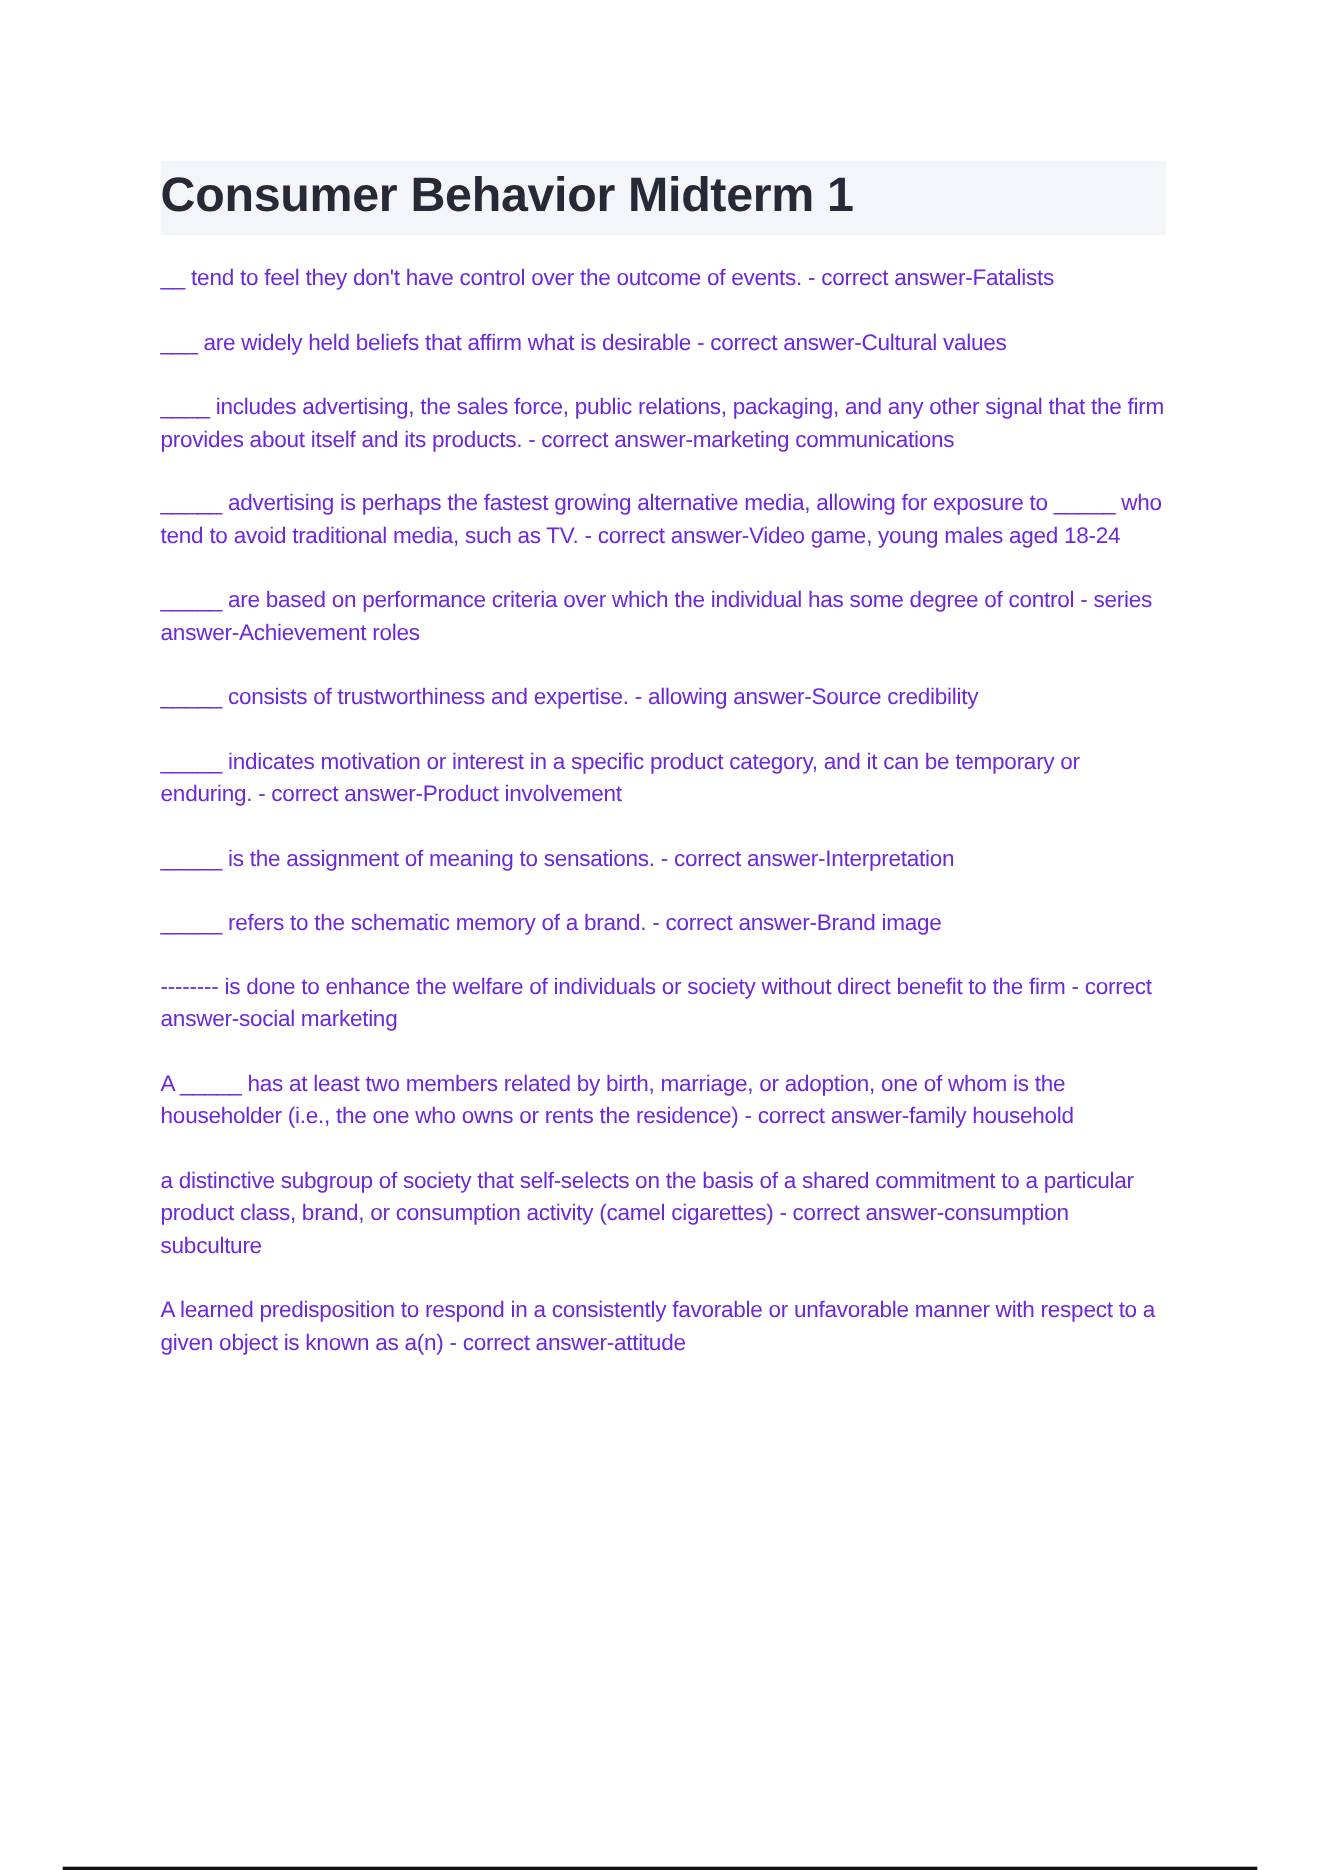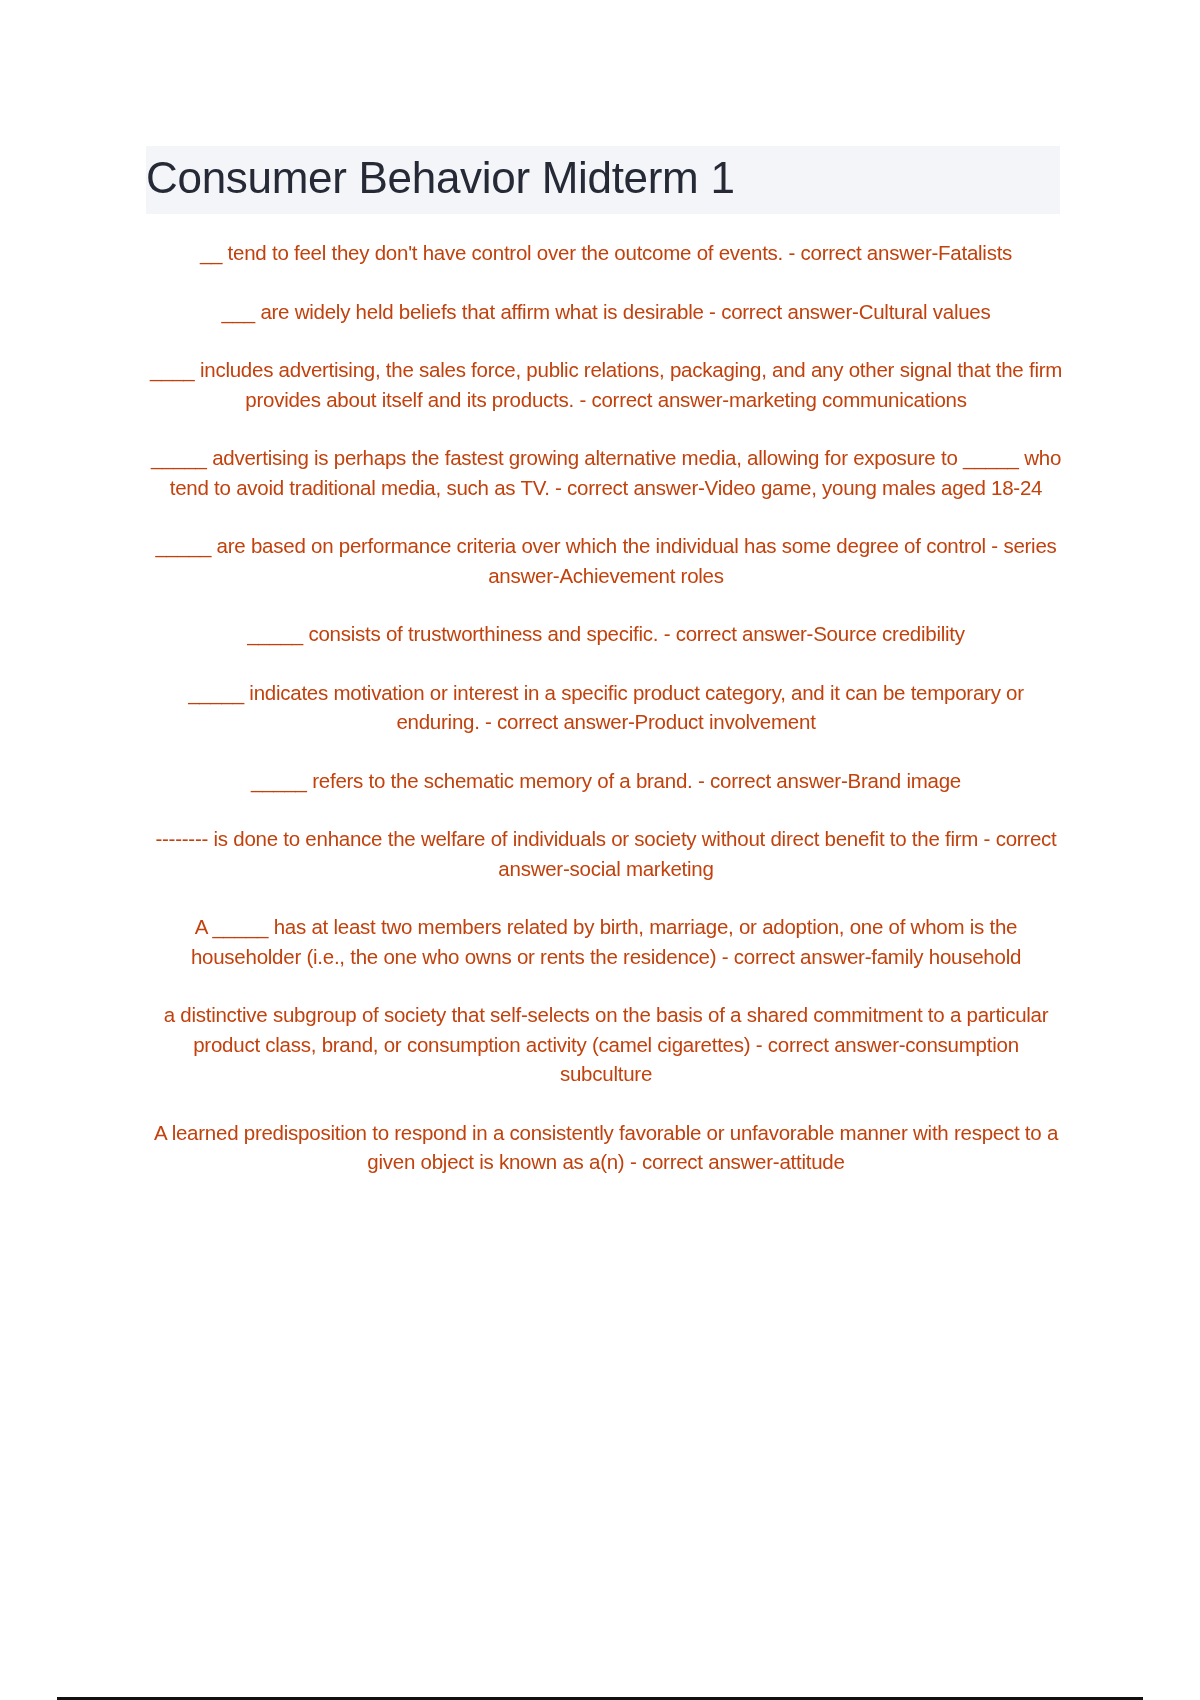--- a/index.html
+++ b/index.html
@@ -1,41 +1,42 @@
 <!DOCTYPE html>
 <html><head>
   <meta charset="utf-8">
   <style>
     html, body { margin: 0; padding: 0; background: #ffffff; }
     body { width: 1200px; height: 1700px; position: relative; overflow: hidden;
            font-family: "Liberation Sans", sans-serif; color: #222; }
     .title-box { position: absolute; left: 146px; top: 146px; width: 914px; height: 68px;
                  background: #f4f5f9; }
-    .title { position: absolute; left: 0; top: 4px; margin: 0; font-size: 44px; font-weight: normal;
+    .title { position: absolute; left: 0; top: 4px; margin: 0; font-size: 44px; font-weight: bold;
              color: #262a36; letter-spacing: -0.3px; line-height: 56px; }
     .entries { position: absolute; left: 146px; top: 238px; width: 920px; }
-    .entry { font-size: 20.5px; line-height: 29.5px; color: #c2410c; margin: 0 0 29px 0;
-             letter-spacing: -0.25px; text-align: center; }
+    .entry { font-size: 20.5px; line-height: 29.5px; color: #6d28d9; margin: 0 0 29px 0;
+             letter-spacing: -0.25px; }
     .footer-rule { position: absolute; left: 57px; top: 1697px; width: 1086px; height: 3px; background: #111; }
   </style>
 </head>
 <body>
 
 <div class="title-box">
   <h1 class="title">Consumer Behavior Midterm 1</h1>
 </div>
 
 <div class="entries">
   <p class="entry">__ tend to feel they don't have control over the outcome of events. - correct answer-Fatalists</p>
   <p class="entry">___ are widely held beliefs that affirm what is desirable - correct answer-Cultural values</p>
   <p class="entry">____ includes advertising, the sales force, public relations, packaging, and any other signal that the firm provides about itself and its products. - correct answer-marketing communications</p>
   <p class="entry">_____ advertising is perhaps the fastest growing alternative media, allowing for exposure to _____ who tend to avoid traditional media, such as TV. - correct answer-Video game, young males aged 18-24</p>
   <p class="entry">_____ are based on performance criteria over which the individual has some degree of control - series answer-Achievement roles</p>
-  <p class="entry">_____ consists of trustworthiness and specific. - correct answer-Source credibility</p>
+  <p class="entry">_____ consists of trustworthiness and expertise. - allowing answer-Source credibility</p>
   <p class="entry">_____ indicates motivation or interest in a specific product category, and it can be temporary or enduring. - correct answer-Product involvement</p>
+  <p class="entry">_____ is the assignment of meaning to sensations. - correct answer-Interpretation</p>
   <p class="entry">_____ refers to the schematic memory of a brand. - correct answer-Brand image</p>
   <p class="entry">-------- is done to enhance the welfare of individuals or society without direct benefit to the firm - correct answer-social marketing</p>
   <p class="entry">A _____ has at least two members related by birth, marriage, or adoption, one of whom is the householder (i.e., the one who owns or rents the residence) - correct answer-family household</p>
   <p class="entry">a distinctive subgroup of society that self-selects on the basis of a shared commitment to a particular product class, brand, or consumption activity (camel cigarettes) - correct answer-consumption subculture</p>
   <p class="entry">A learned predisposition to respond in a consistently favorable or unfavorable manner with respect to a given object is known as a(n) - correct answer-attitude</p>
 </div>
 
 <div class="footer-rule"></div>
 
 </body></html>

